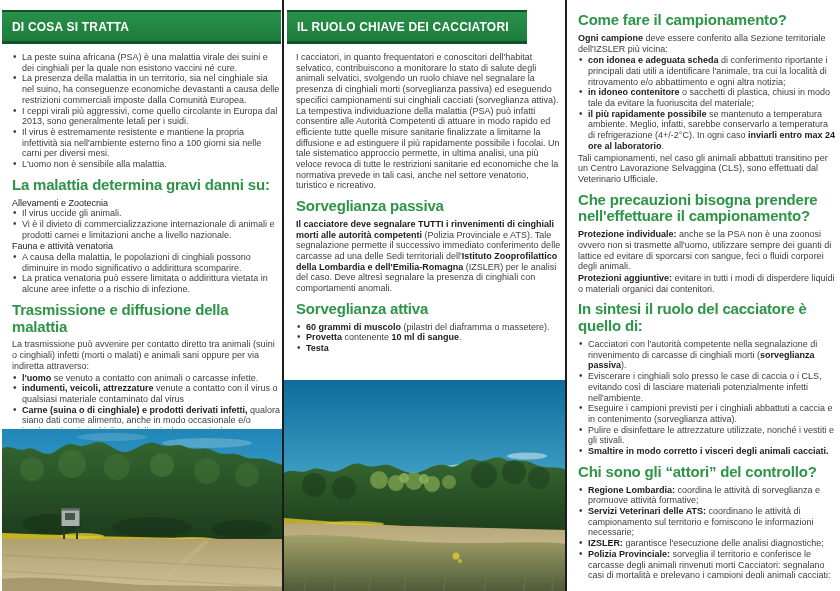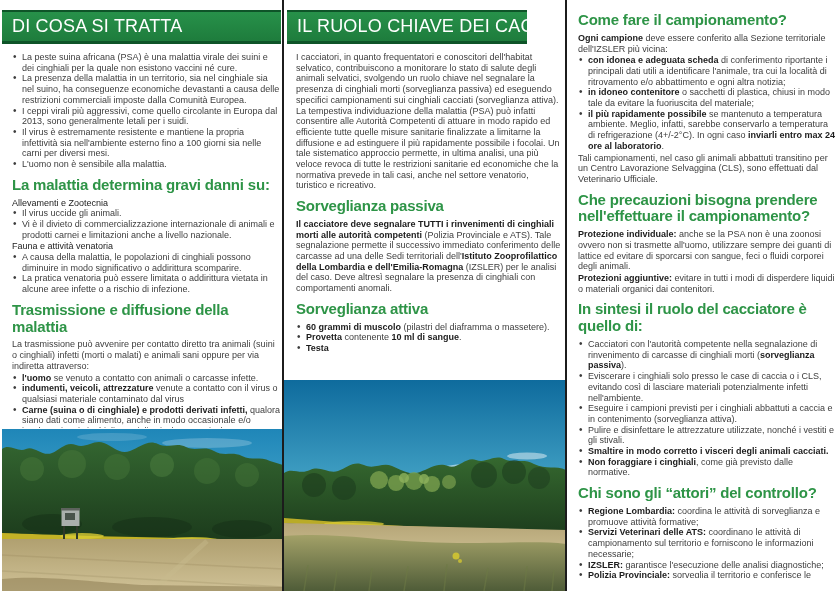--- a/index.html
+++ b/index.html
@@ -11,21 +11,21 @@
   .page{position:relative;width:840px;height:591px;background:var(--page_bg,#fff);
         font-family:"Liberation Sans",sans-serif;overflow:hidden;}
   .fold{position:absolute;top:0;bottom:0;width:2px;background:var(--fold_line,#1c1c1c);z-index:30;}
   .fold-1{left:282px}
   .fold-2{left:565px}
   .col-header{position:absolute;top:10px;height:34px;box-sizing:border-box;
         background:linear-gradient(var(--bar_green_light,#27914a),var(--bar_green,#1e7c3c));
         border-top:2px solid var(--bar_border_dark,#0e5428);
         border-bottom:3px solid var(--bar_border_dark,#0e5428);
         display:flex;align-items:center;padding:0 10px;z-index:5;}
-  .col-header-title{color:#fff;font-weight:normal;font-size:18px;letter-spacing:.2px;white-space:nowrap;}
+  .col-header-title{color:#fff;font-weight:bold;font-size:12px;letter-spacing:.2px;white-space:nowrap;}
   .col-content{position:absolute;overflow:hidden;color:var(--body_text,#3d3d3d);
         font-size:9px;line-height:1.19;z-index:5;}
   #col-left{left:12px;top:52px;width:269px;height:376px;}
   #col-middle{left:296px;top:52px;width:266px;height:327px;}
   #col-right{left:578px;top:12px;width:257px;height:566px;}
   .heading{color:var(--heading_green,#2e9447);font-size:15px;font-weight:bold;
         letter-spacing:-.2px;margin:7px 0 4px;line-height:1.12;}
   .col-content > .heading:first-child{margin-top:0;}
   .subheading{color:var(--bold_text,#1c1c1c);font-weight:normal;margin:1px 0 0;}
   .para{margin:0 0 1px;}
@@ -104,21 +104,20 @@
       <div class="heading">Che precauzioni bisogna prendere nell'effettuare il campionamento?</div>
       <div class="para"><b>Protezione individuale:</b><span> anche se la PSA non è una zoonosi ovvero non si trasmette all'uomo, utilizzare sempre dei guanti di lattice ed evitare di sporcarsi con sangue, feci o fluidi corporei degli animali.</span></div>
       <div class="para"><b>Protezioni aggiuntive:</b><span> evitare in tutti i modi di disperdere liquidi o materiali organici dai contenitori.</span></div>
       <div class="heading">In sintesi il ruolo del cacciatore è quello di:</div>
       <ul class="bullets">
         <li class="bullet"><span>Cacciatori con l'autorità competente nella segnalazione di rinvenimento di carcasse di cinghiali morti (</span><b>sorveglianza passiva</b><span>).</span></li>
         <li class="bullet"><span>Eviscerare i cinghiali solo presso le case di caccia o i CLS, evitando così di lasciare materiali potenzialmente infetti nell'ambiente.</span></li>
         <li class="bullet"><span>Eseguire i campioni previsti per i cinghiali abbattuti a caccia e in contenimento (sorveglianza attiva).</span></li>
         <li class="bullet"><span>Pulire e disinfettare le attrezzature utilizzate, nonché i vestiti e gli stivali.</span></li>
         <li class="bullet"><b>Smaltire in modo corretto i visceri degli animali cacciati.</b></li>
-        <li class="bullet"><b>Non foraggiare i cinghiali</b><span>, come già previsto dalle normative.</span></li>
       </ul>
       <div class="heading">Chi sono gli “attori” del controllo?</div>
       <ul class="bullets">
         <li class="bullet"><b>Regione Lombardia:</b><span> coordina le attività di sorveglianza e promuove attività formative;</span></li>
         <li class="bullet"><b>Servizi Veterinari delle ATS:</b><span> coordinano le attività di campionamento sul territorio e forniscono le informazioni necessarie;</span></li>
         <li class="bullet"><b>IZSLER:</b><span> garantisce l'esecuzione delle analisi diagnostiche;</span></li>
         <li class="bullet"><b>Polizia Provinciale:</b><span> sorveglia il territorio e conferisce le carcasse degli animali rinvenuti morti Cacciatori: segnalano casi di mortalità e prelevano i campioni degli animali cacciati;</span></li>
       </ul>
     </div>
 

